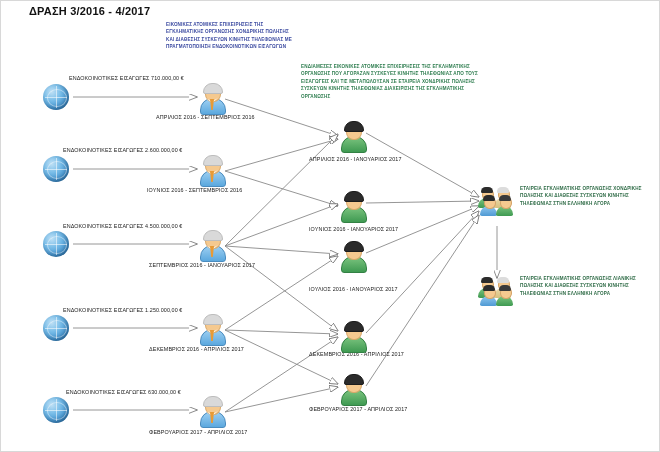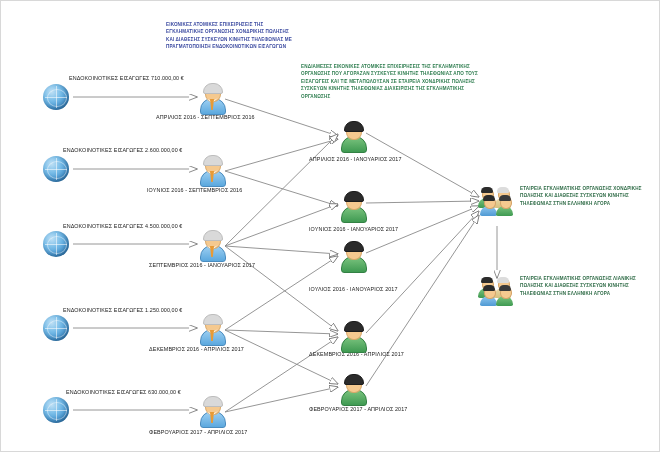--- a/index.html
+++ b/index.html
@@ -55,20 +55,21 @@
   .dark .hr{background:#2b2b2b;} .dark .b{background:linear-gradient(180deg,#7cc47f,#3f9a52);}
   .grey .hr{background:#dcdcdc;} .grey .b{background:linear-gradient(180deg,#ead9a8,#d8bf7e);}
   .blu  .hr{background:#2b2b2b;} .blu  .b{background:linear-gradient(180deg,#8fc6ee,#4f9ad4);}
   .grn  .hr{background:#3a3a3a;} .grn  .b{background:linear-gradient(180deg,#7cc47f,#3f9a52);}
 </style>
 </head>
 <body>
 
 <div id="canvas">
 
+  <div class="title">ΔΡΑΣΗ 3/2016 - 4/2017</div>
 
   <svg class="edges" viewBox="0 0 660 452">
     <defs>
       <marker id="ah" markerWidth="9" markerHeight="7" refX="8.5" refY="3.5" orient="auto" markerUnits="userSpaceOnUse">
         <path d="M0,0 L9,3.5 L0,7 z" fill="#ffffff" stroke="#6e6e6e" stroke-width="0.8"></path>
       </marker>
     </defs>
     <g stroke="#8a8a8a" stroke-width="0.9" fill="none" marker-end="url(#ah)">
 
       <path d="M72,96 L196,96"></path>

